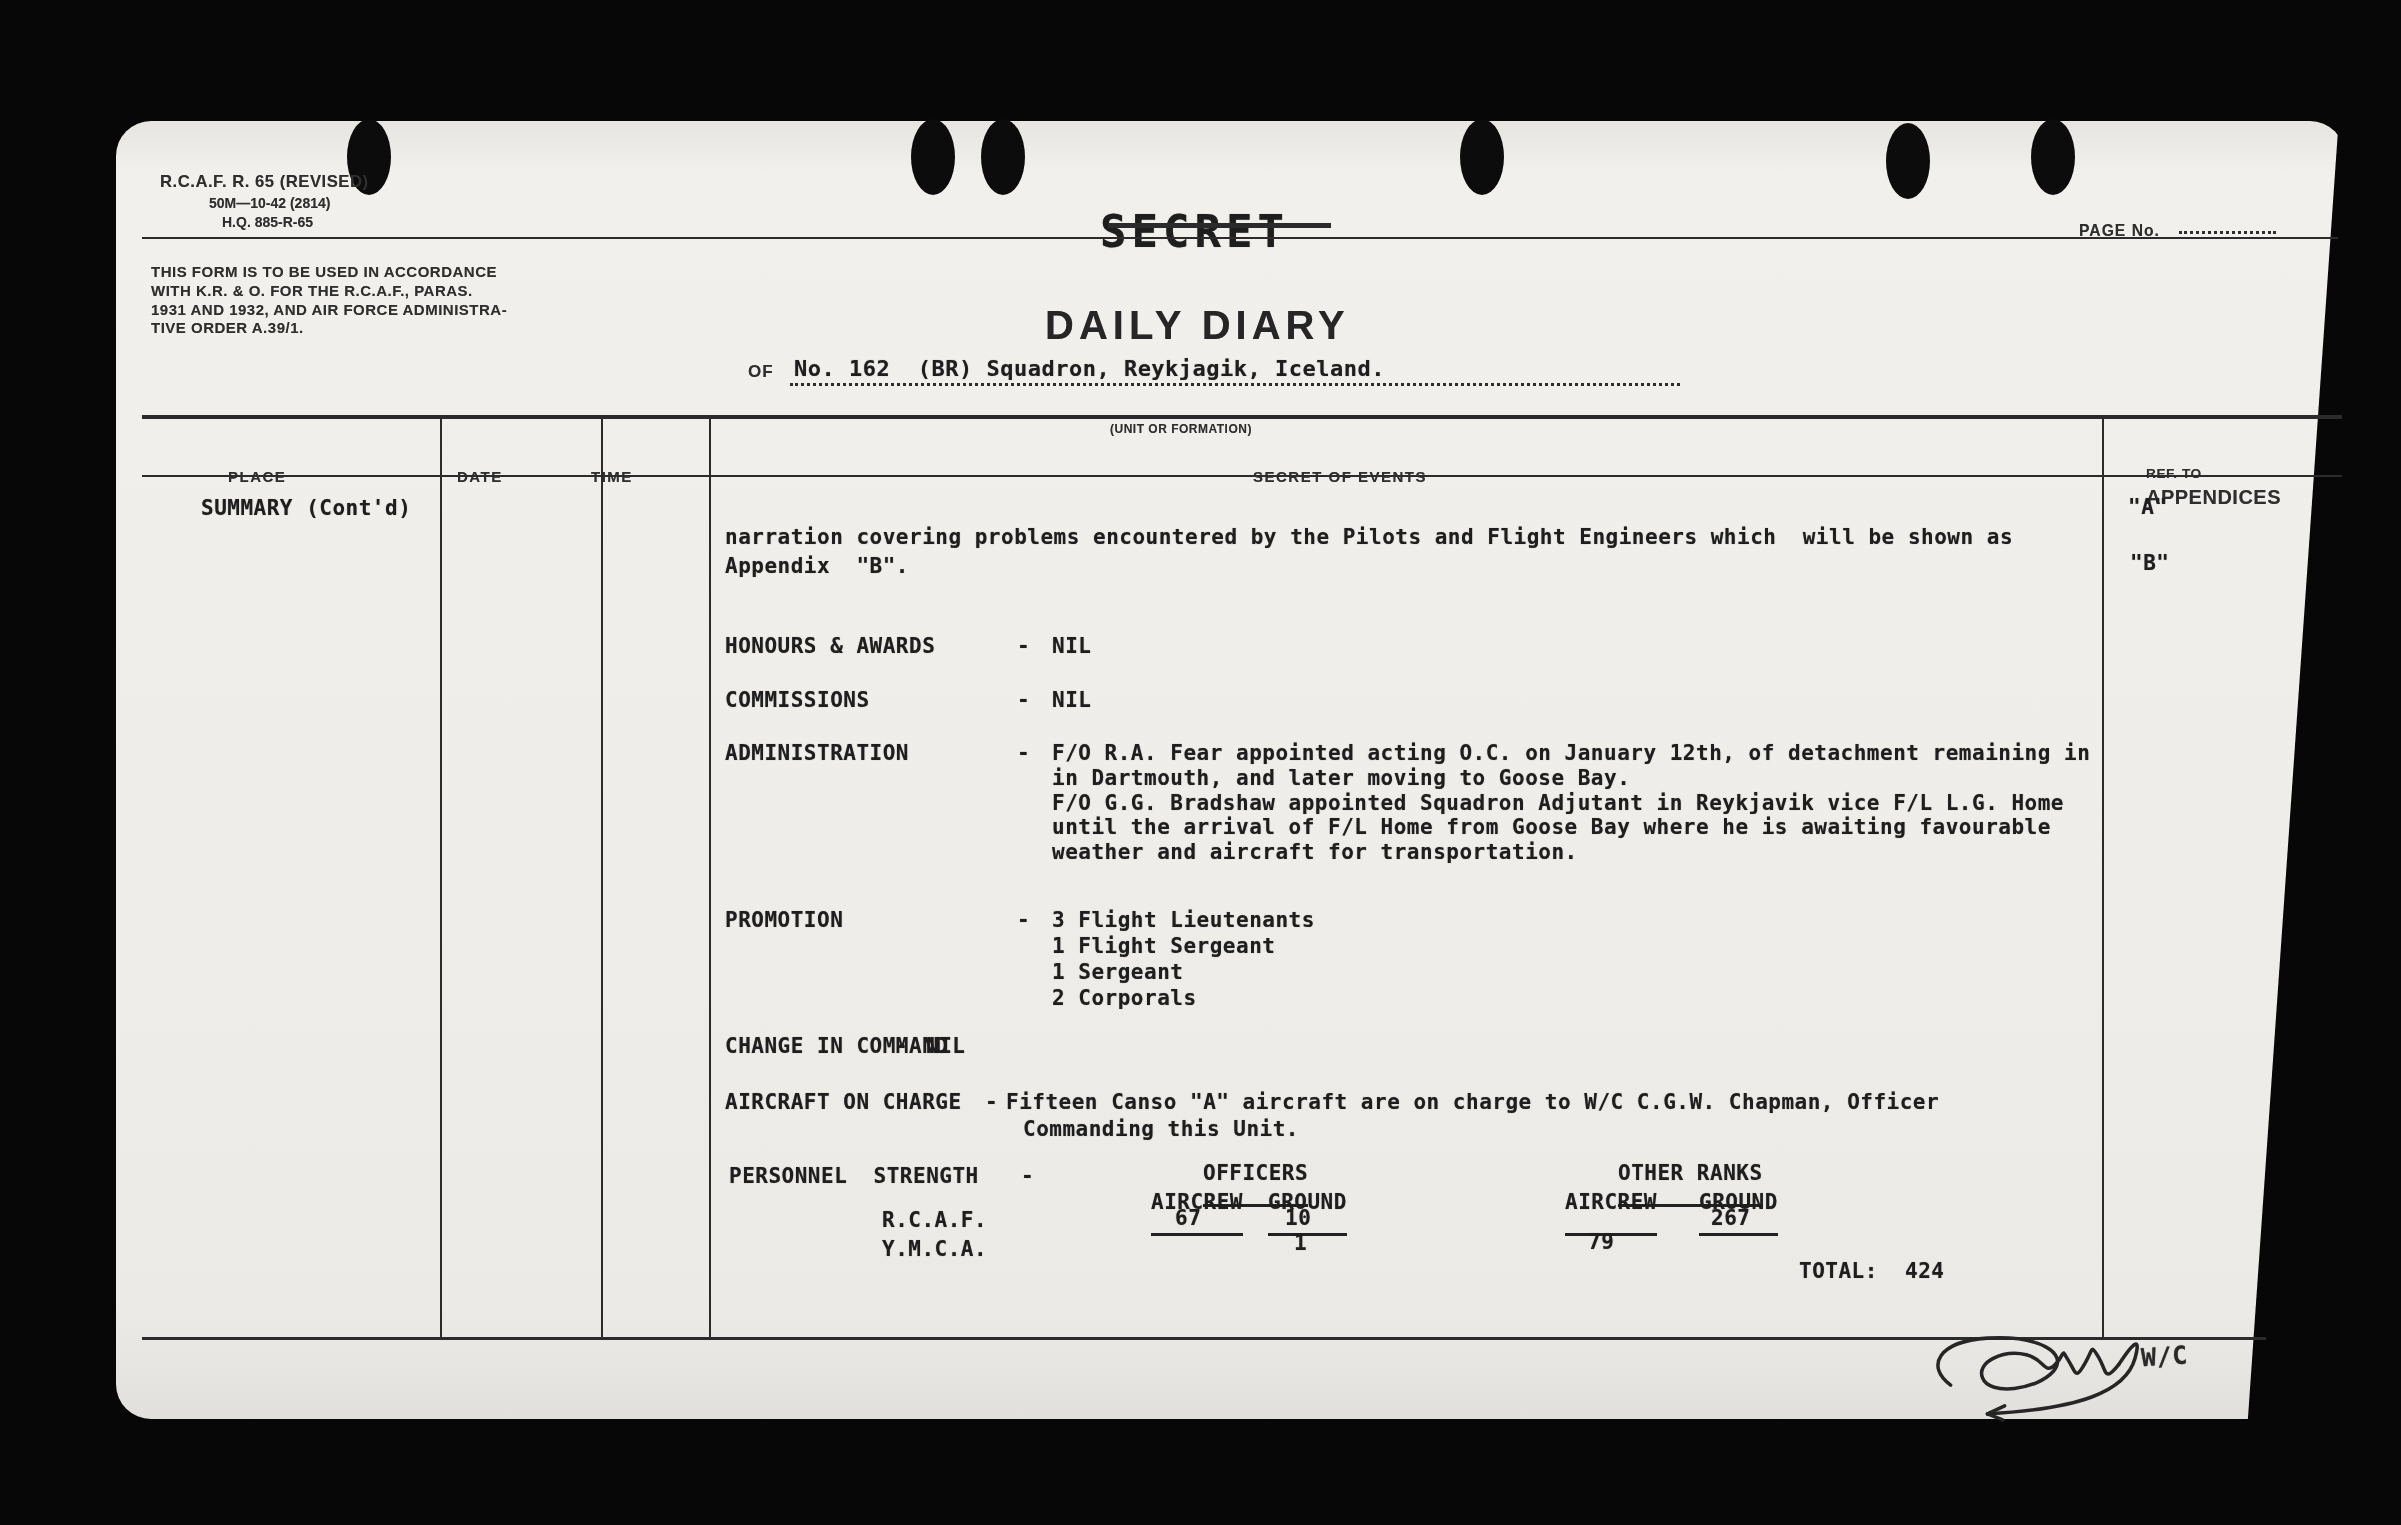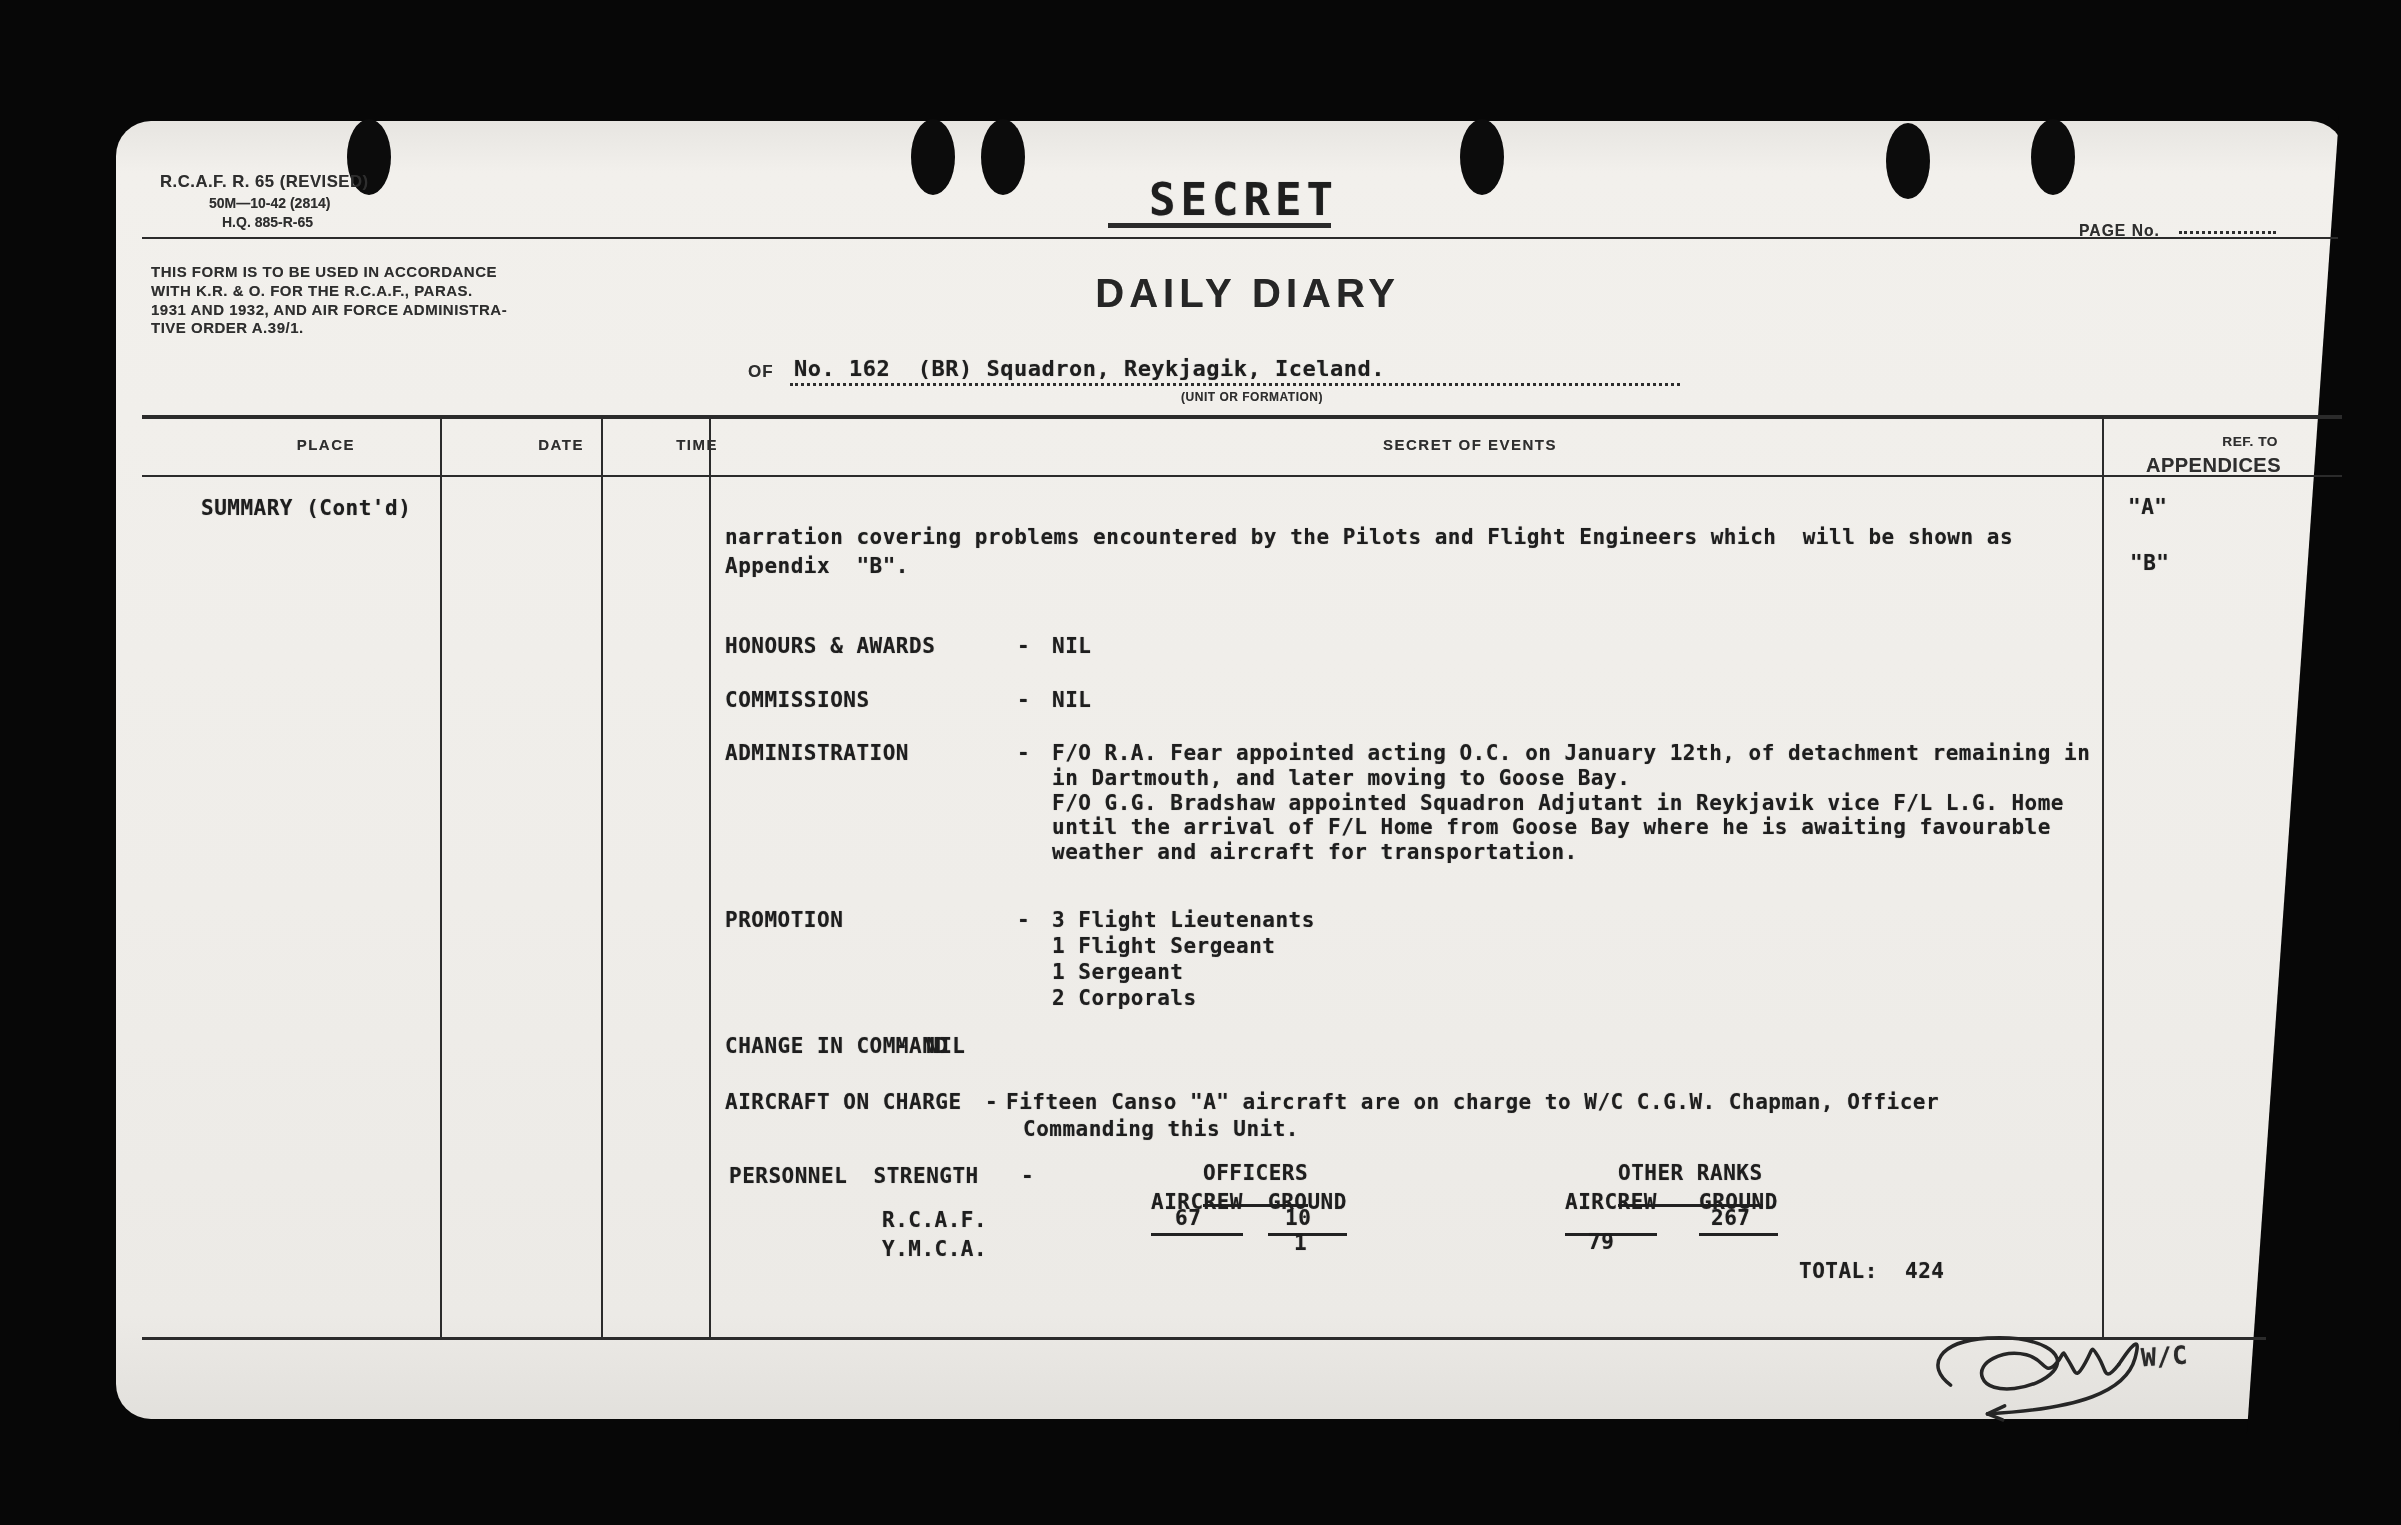--- a/index.html
+++ b/index.html
@@ -10,21 +10,21 @@
          background:linear-gradient(180deg,#e7e5e1 0%,#f2f0ec 4%,#efede9 60%,#eceae6 92%,#e2e0dc 100%);}
   #edge-shade{position:absolute;left:2339px;top:116px;width:152px;height:1318px;background:#070707;
          transform:skewX(-4deg);transform-origin:top left;}
   .hole{position:absolute;width:44px;height:76px;border-radius:50%;background:#0c0c0c;}
   .rule{position:absolute;background:#2b2b2b;}
   .tw{position:absolute;font-family:"DejaVu Sans Mono","Liberation Mono",monospace;font-weight:700;
       font-size:21px;color:#1e1e1e;white-space:pre;letter-spacing:0.5px;line-height:1.1;
       text-shadow:0 0 1px rgba(25,25,25,.45);}
   .fp{position:absolute;font-family:"Liberation Sans",sans-serif;font-weight:700;color:#2e2e2e;
       white-space:pre;line-height:1.1;text-shadow:0 0 0.5px rgba(46,46,46,.4);}
-  .ctr{text-align:right;}
+  .ctr{text-align:left;margin-top:32px;}
   .ul{border-bottom:3.5px solid #222;padding-bottom:19px;}
   .dots{position:absolute;border-bottom:3px dotted #2d2d2d;}
   svg{overflow:visible;}
 </style>
 </head>
 <body>
 
 <div id="stage">
 
   <div id="paper"></div>

